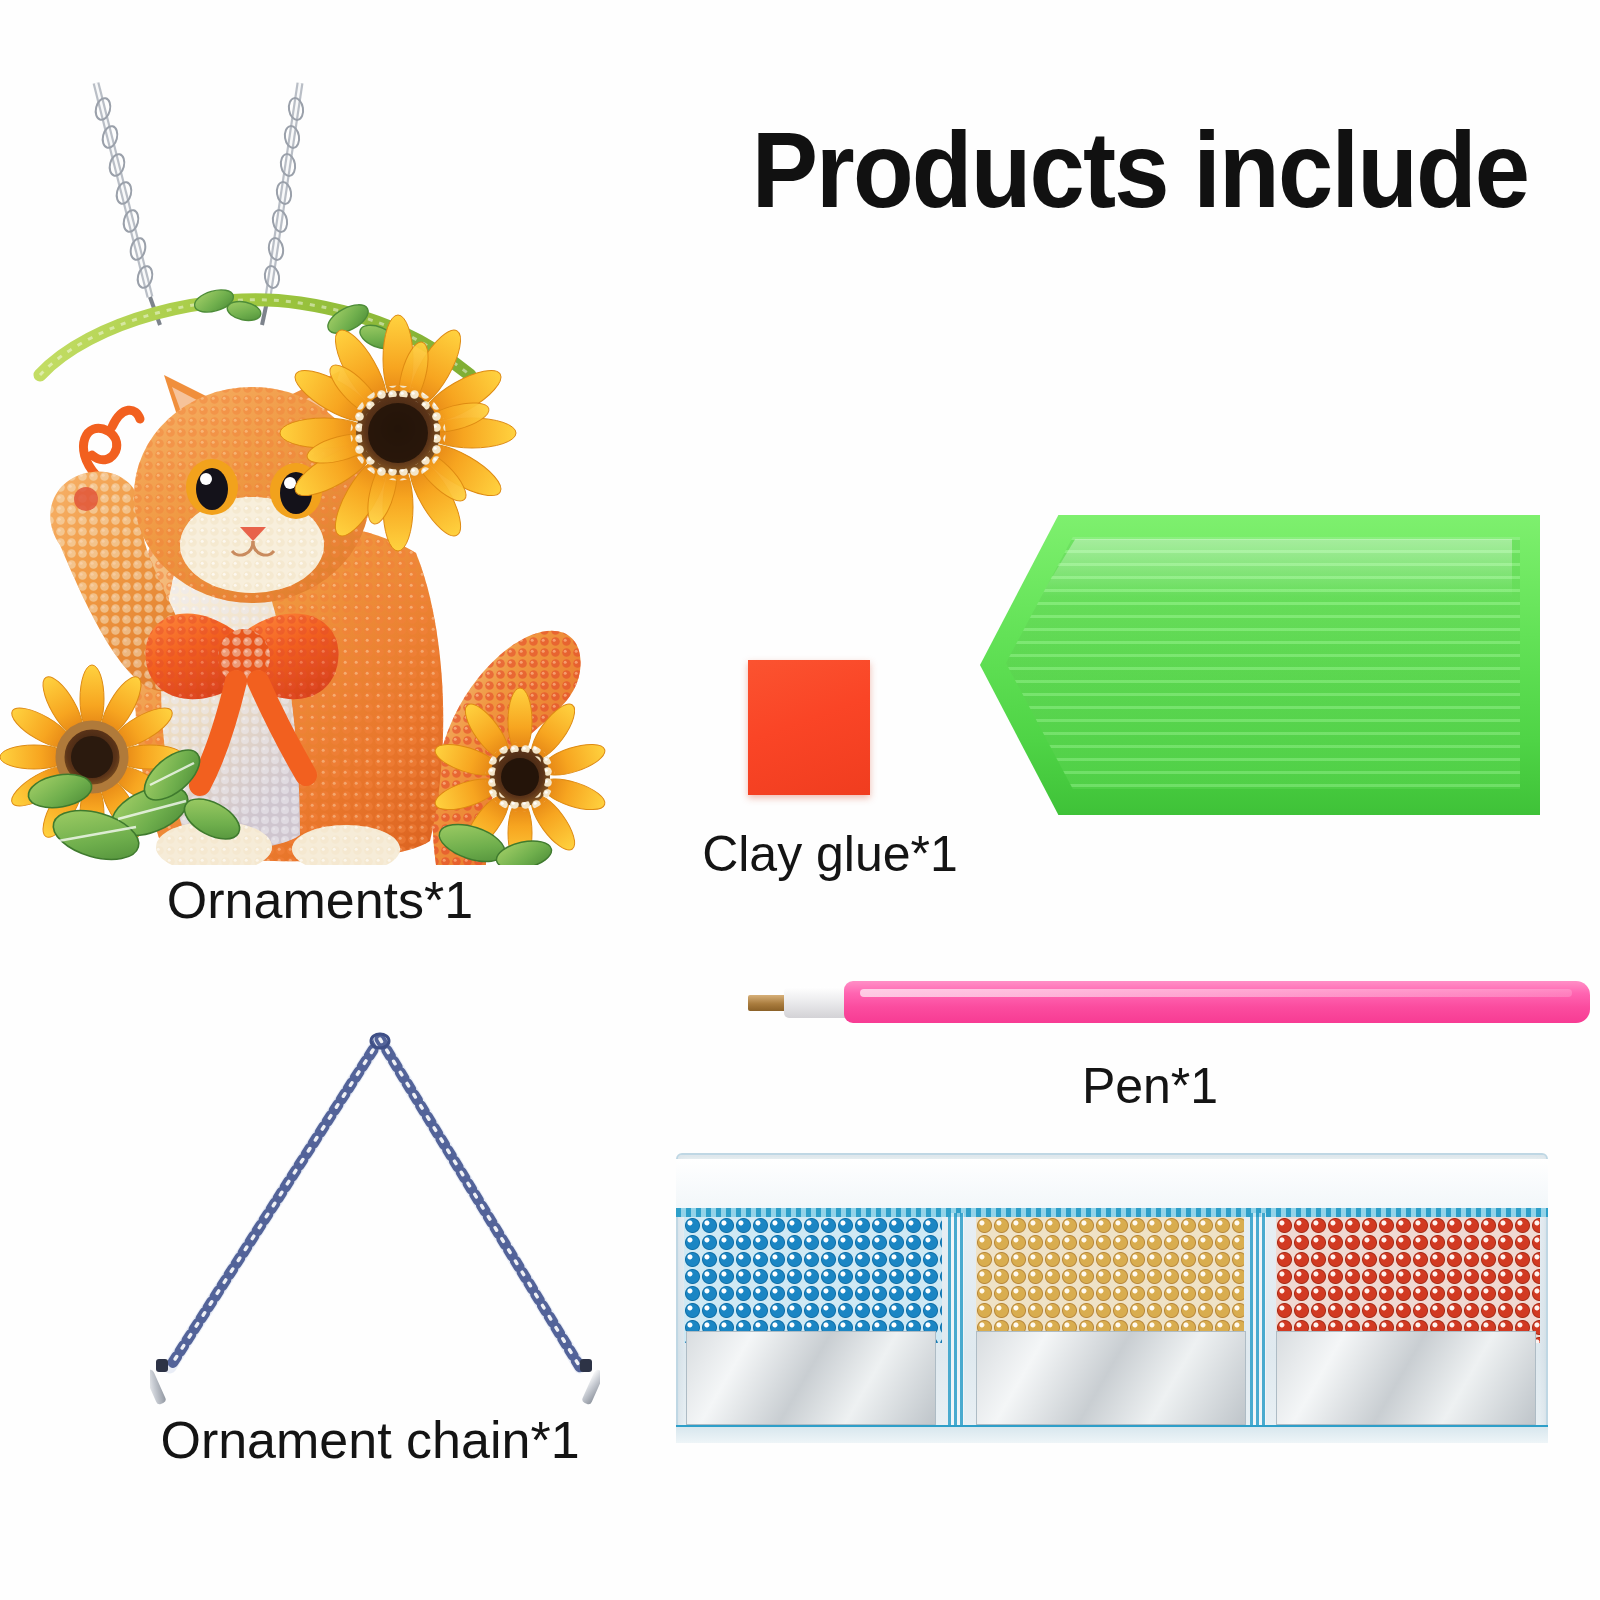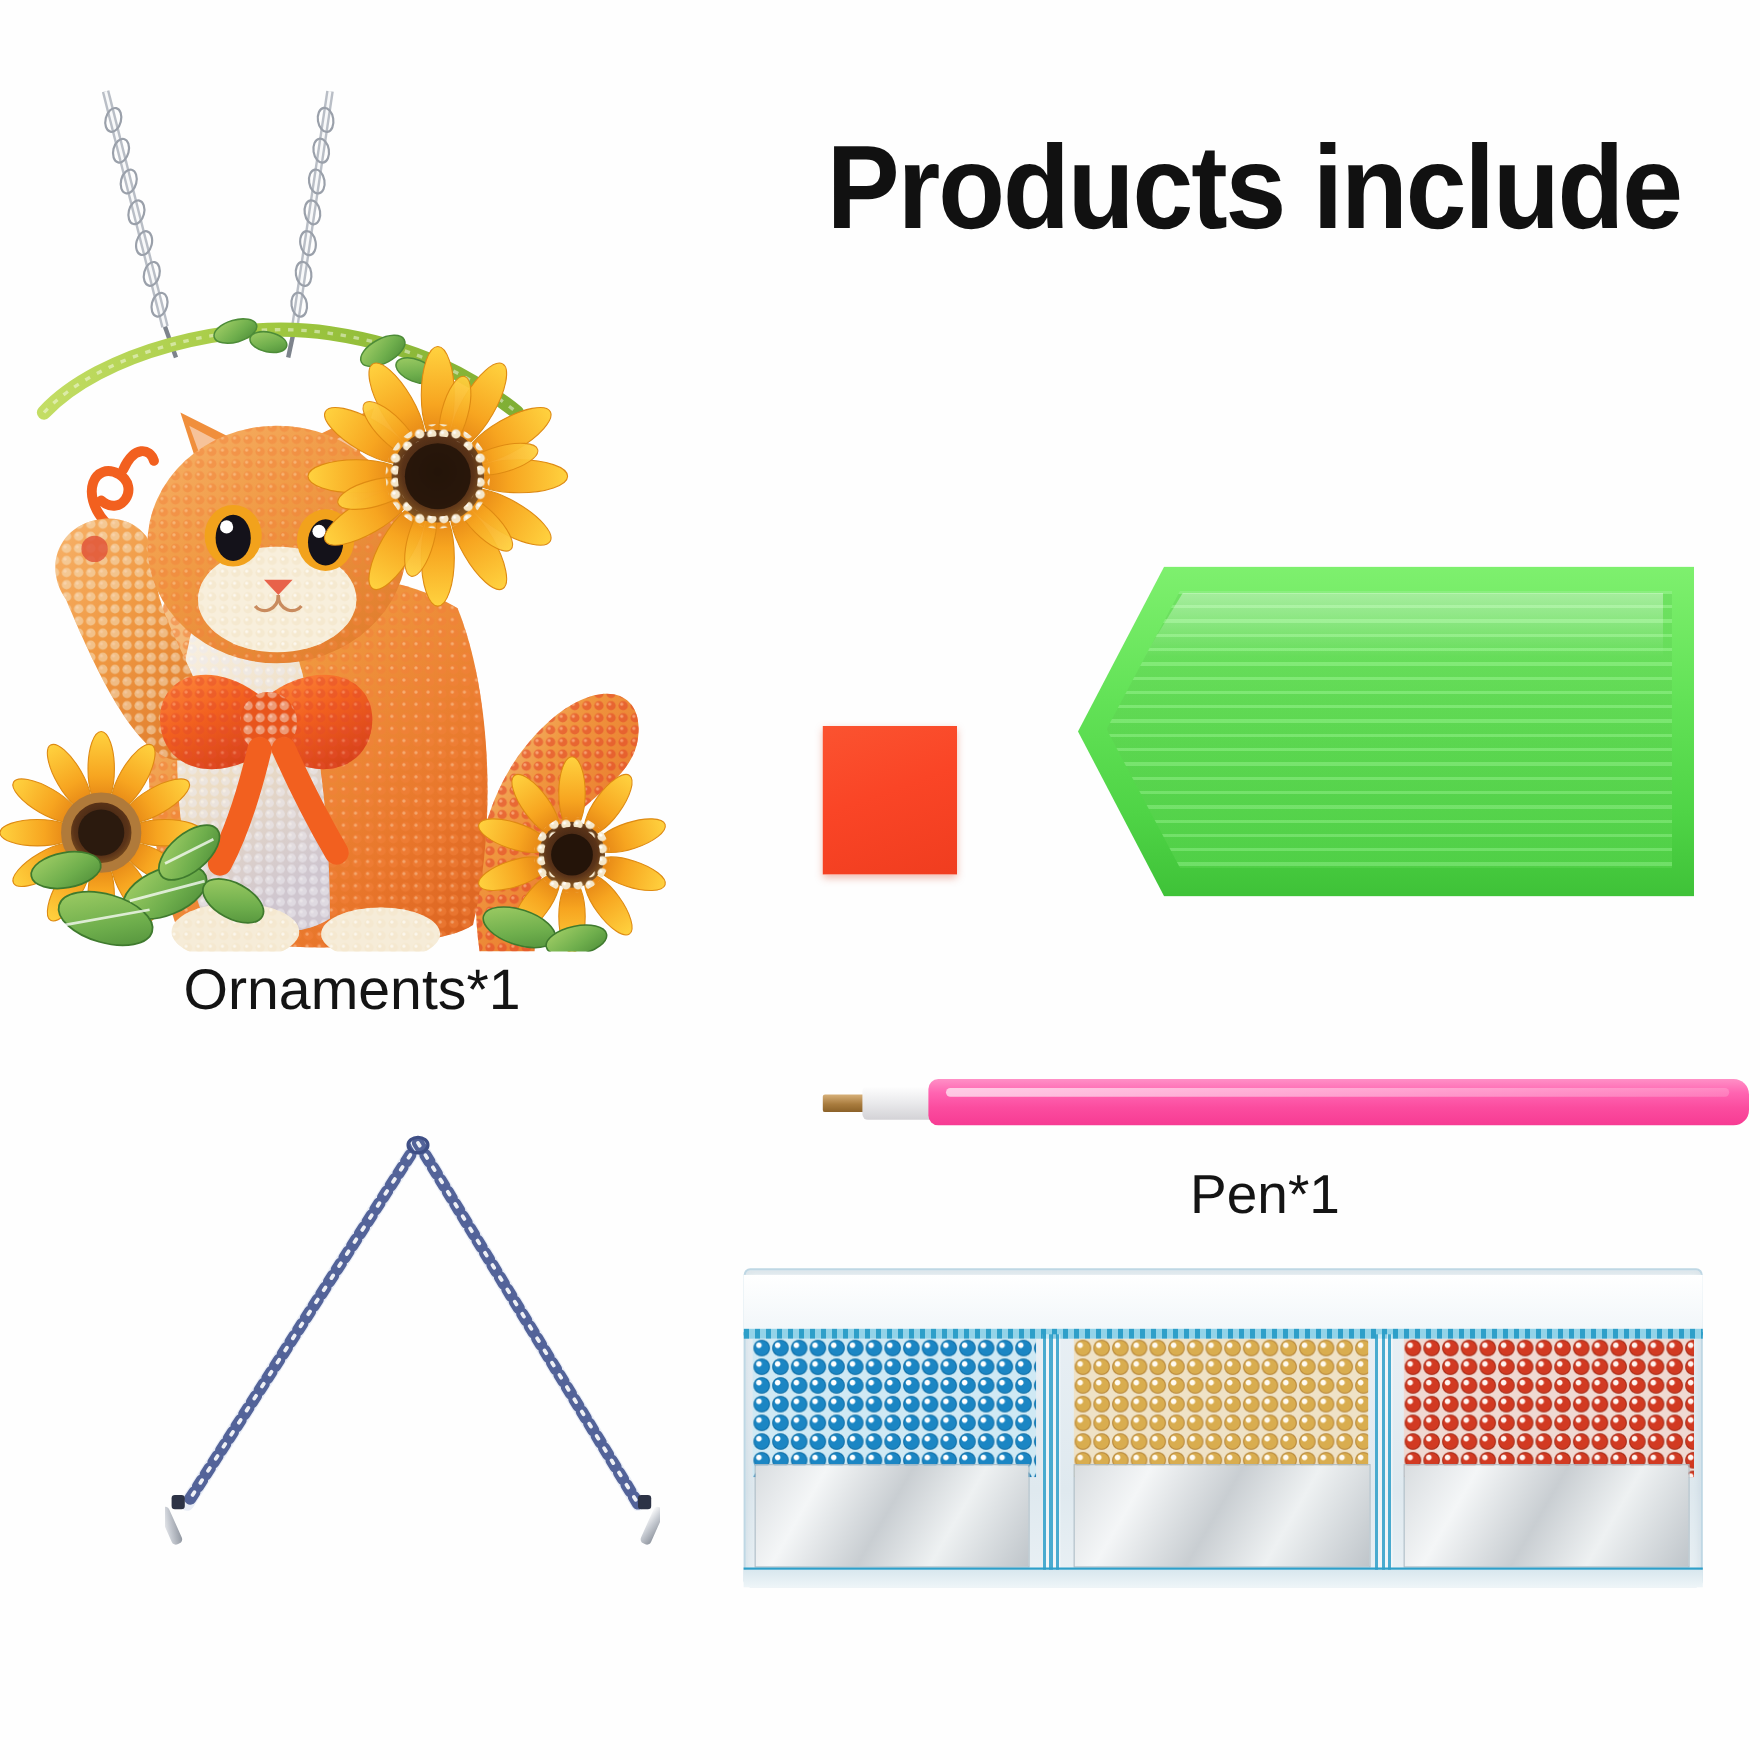--- a/index.html
+++ b/index.html
@@ -458,20 +458,21 @@
       </g>
       <g fill="url(#leafG)" stroke="#3f7a2e" stroke-width="1.4">
         <ellipse cx="472" cy="768" rx="34" ry="16" transform="rotate(18 472 768)"></ellipse>
         <ellipse cx="524" cy="780" rx="28" ry="13" transform="rotate(-12 524 780)"></ellipse>
       </g>
     </svg>
   </div>
   <div class="caption" id="cap-ornaments">Ornaments*1</div>
 
   <div id="clay-glue"></div>
+  <div class="caption" id="cap-clay">Clay glue*1</div>
 
   <div id="tray-wrap">
     <div id="tray-outer"></div>
     <div id="tray-inner"></div>
     <div id="tray-gloss"></div>
   </div>
 
   <div id="pen-wrap">
     <div id="pen-tip"></div>
     <div id="pen-ferrule"></div>
@@ -511,20 +512,21 @@
       <g>
         <rect x="6" y="344" width="12" height="13" rx="3" fill="#2d3346"></rect>
         <rect x="0" y="354" width="10" height="36" rx="4" fill="url(#silverG)" transform="rotate(-24 5 372)"></rect>
       </g>
       <g>
         <rect x="430" y="344" width="12" height="13" rx="3" fill="#2d3346"></rect>
         <rect x="438" y="354" width="10" height="36" rx="4" fill="url(#silverG)" transform="rotate(24 443 372)"></rect>
       </g>
     </svg>
   </div>
+  <div class="caption" id="cap-chain">Ornament chain*1</div>
 
   <div id="bag-wrap">
     <div id="bag-body"></div>
     <div id="bag-topseal"></div>
     <div id="bag-zip"></div>
 
     <div class="bag-cell" id="cell-blue">
       <div class="gem-row"></div>
     </div>
     <div class="bag-cell" id="cell-gold">

